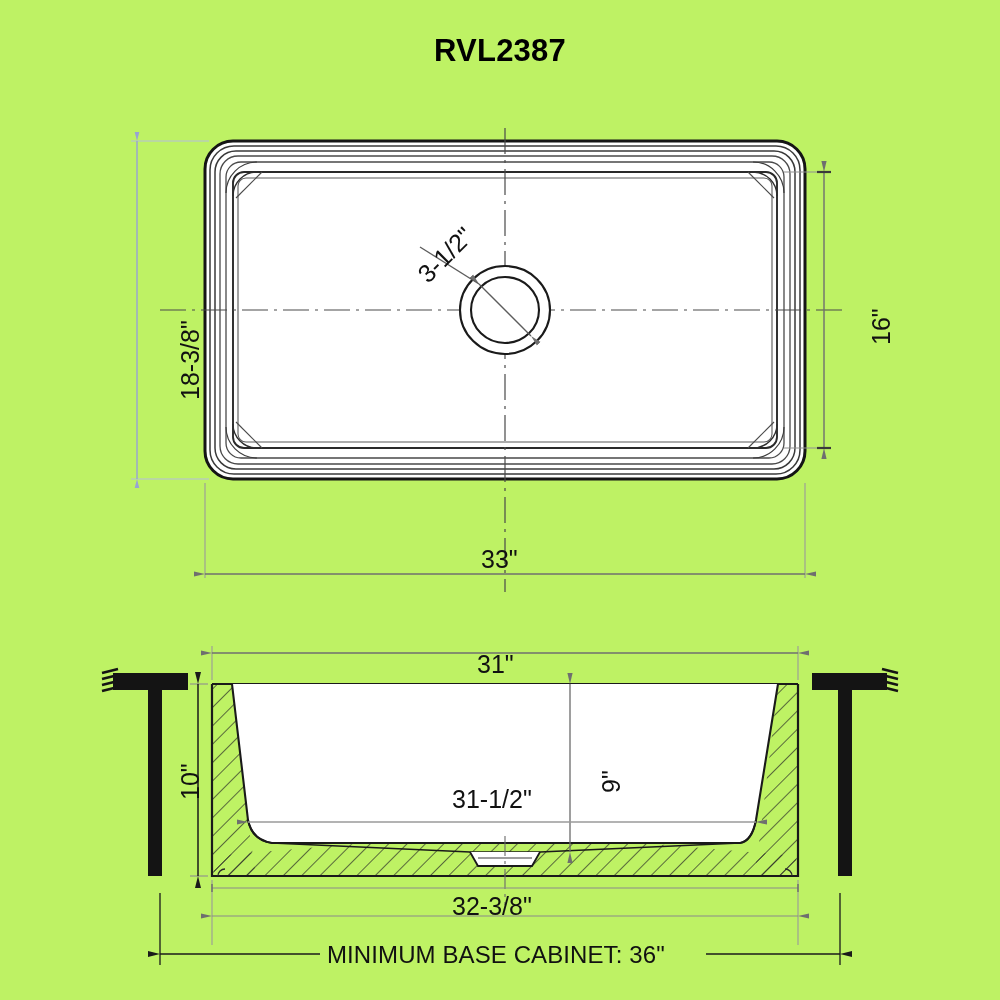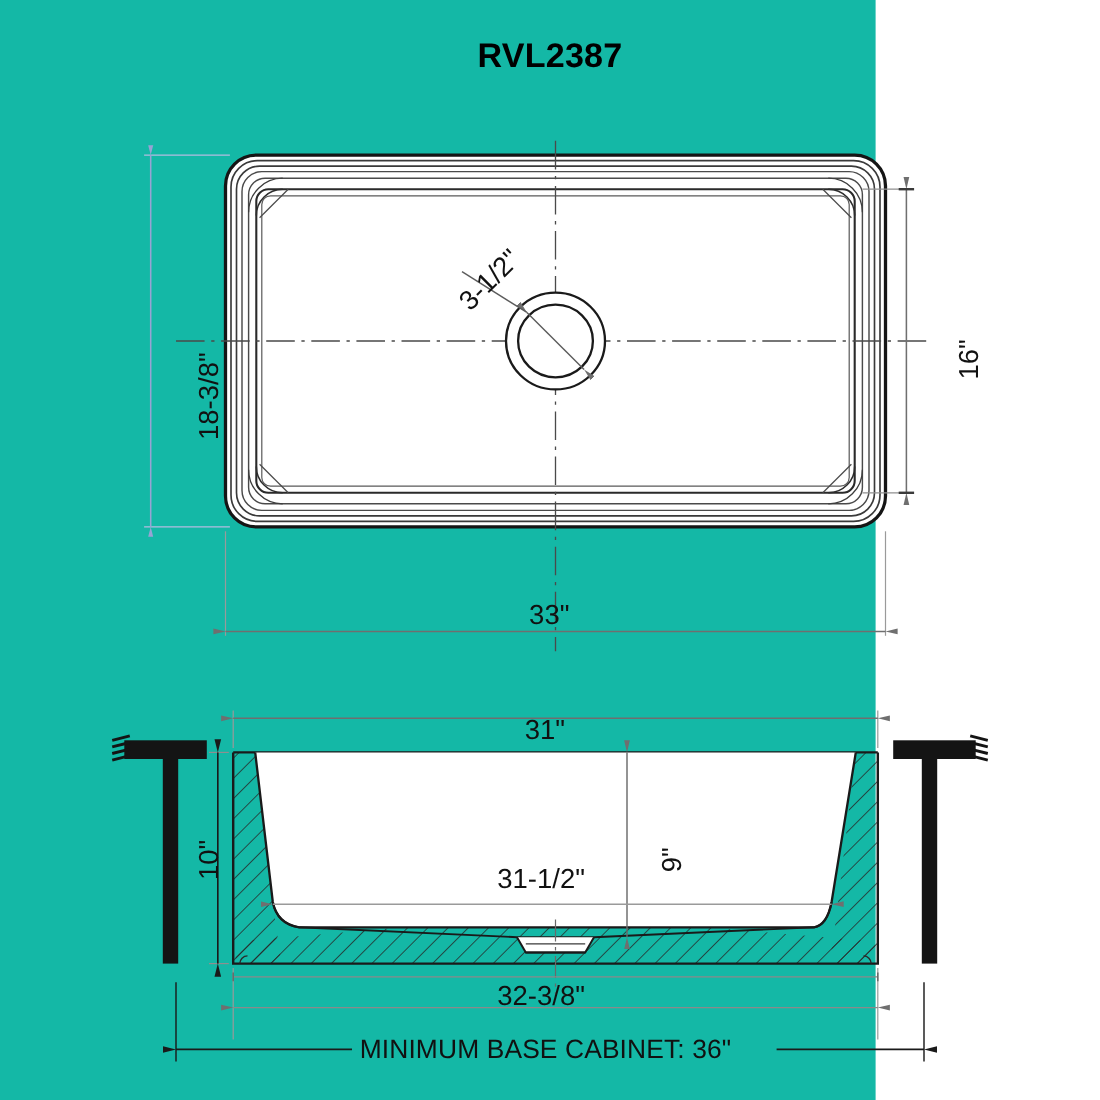--- a/index.html
+++ b/index.html
@@ -10,23 +10,23 @@
   body {
     width: 1000px;
     height: 1000px;
     font-family: "Liberation Sans", sans-serif;
     color: #000000;
     overflow: hidden;
     position: relative;
   }
   #sheet {
     position: relative;
-    width: 796px;
+    width: 1000px;
     height: 1000px;
-    background: #14b8a6;
+    background: #bef264;
   }
   #drawing {
     position: absolute;
     left: 0;
     top: 0;
     width: 1000px;
     height: 1000px;
   }
   .title-text {
     position: absolute;

